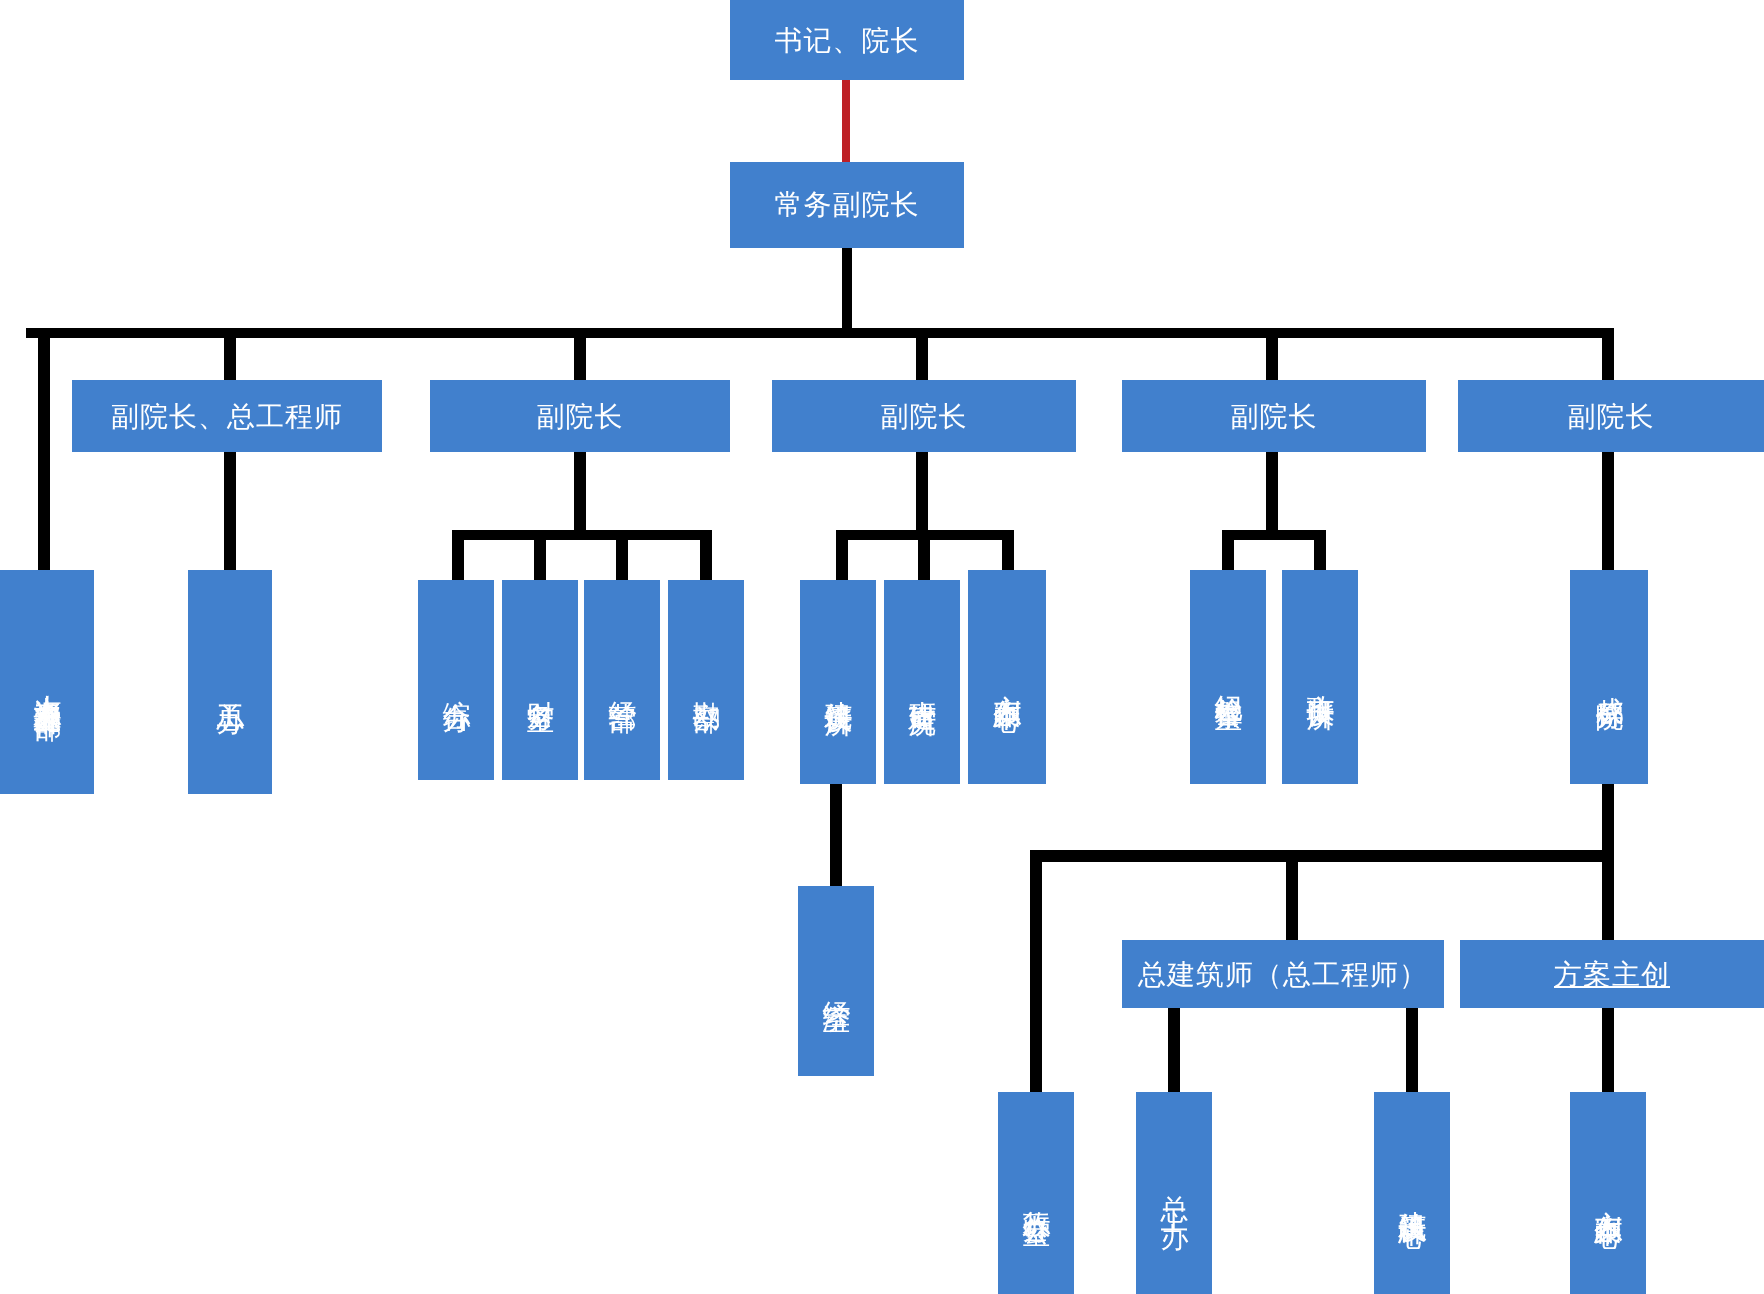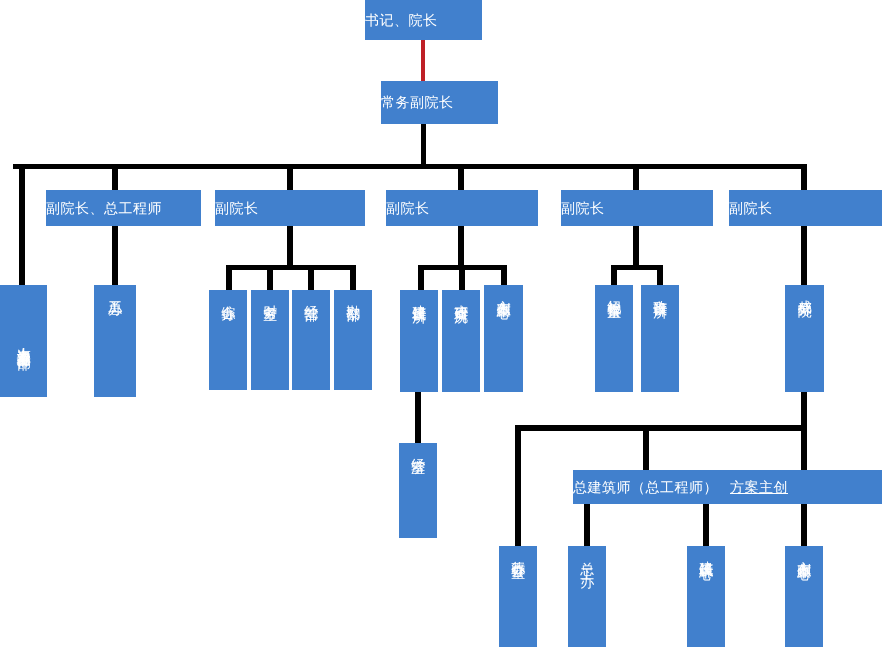--- a/index.html
+++ b/index.html
@@ -14,21 +14,21 @@
     background: #ffffff;
     font-family: "Liberation Sans", "DejaVu Sans", sans-serif;
     overflow: hidden;
   }
   .box {
     position: absolute;
     background: #4180CD;
     color: #ffffff;
     display: flex;
     align-items: center;
-    justify-content: flex-start;
+    justify-content: center;
     box-sizing: border-box;
     z-index: 3;
   }
   .box.h {
     font-size: 14px;
     letter-spacing: 0.5px;
     text-align: center;
     line-height: 1.2;
   }
   .box.v {
@@ -113,25 +113,25 @@
 
   <div class="line" style="left:584px; top:503px; width:6px; height:43px;"></div>
   <div class="line" style="left:703px; top:503px; width:6px; height:43px;"></div>
 
   <div class="line" style="left:801px; top:503px; width:6px; height:43px;"></div>
 
   <div class="box h" style="left:365px; top:0px; width:117px; height:40px;">
     <span>书记、院长</span>
   </div>
 
-  <div class="box h" style="left:365px; top:81px; width:117px; height:43px;margin-left:16px;">
+  <div class="box h" style="left:365px; top:81px; width:117px; height:43px;">
     <span>常务副院长</span>
   </div>
 
-  <div class="box h" style="left:46px; top:190px; width:155px; height:36px;">
+  <div class="box h" style="left:36px; top:190px; width:155px; height:36px;">
     <span>副院长、总工程师</span>
   </div>
 
   <div class="box h" style="left:215px; top:190px; width:150px; height:36px;">
     <span>副院长</span>
   </div>
 
   <div class="box h" style="left:386px; top:190px; width:152px; height:36px;">
     <span>副院长</span>
   </div>
@@ -190,21 +190,21 @@
   </div>
 
   <div class="box v" style="left:785px; top:285px; width:39px; height:107px;">
     <span>成都分院</span>
   </div>
 
   <div class="box v" style="left:399px; top:443px; width:38px; height:95px;">
     <span>经济室</span>
   </div>
 
-  <div class="box h" style="left:561px; top:470px; width:161px; height:34px;margin-left:12px;">
+  <div class="box h" style="left:561px; top:470px; width:161px; height:34px;">
     <span>总建筑师（总工程师）</span>
   </div>
 
   <div class="box h" style="left:730px; top:470px; width:152px; height:34px;text-decoration:underline;">
     <span>方案主创</span>
   </div>
 
   <div class="box v" style="left:499px; top:546px; width:38px; height:101px;">
     <span>行政办公室</span>
   </div>

